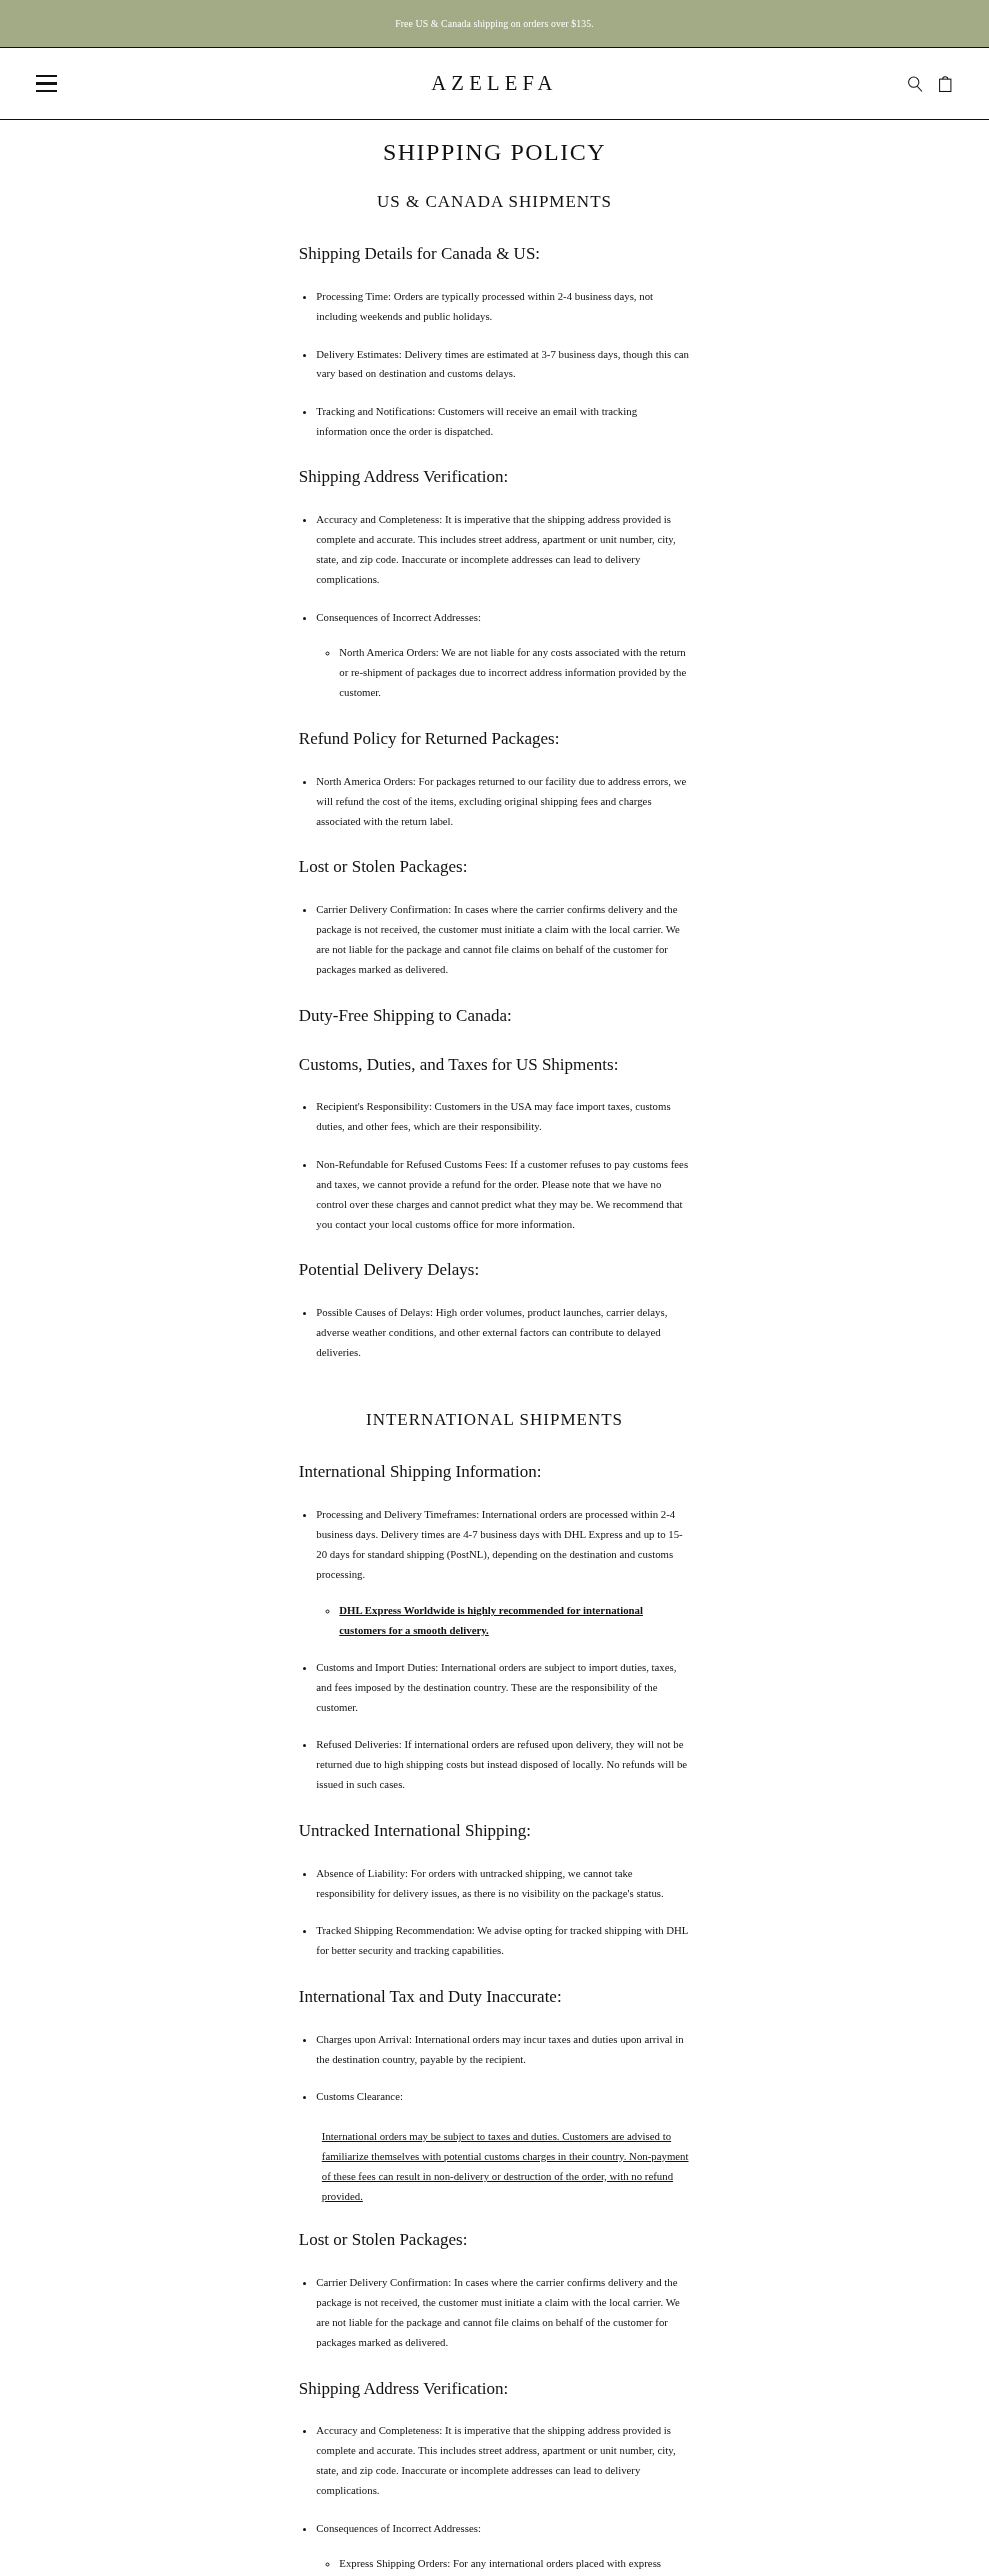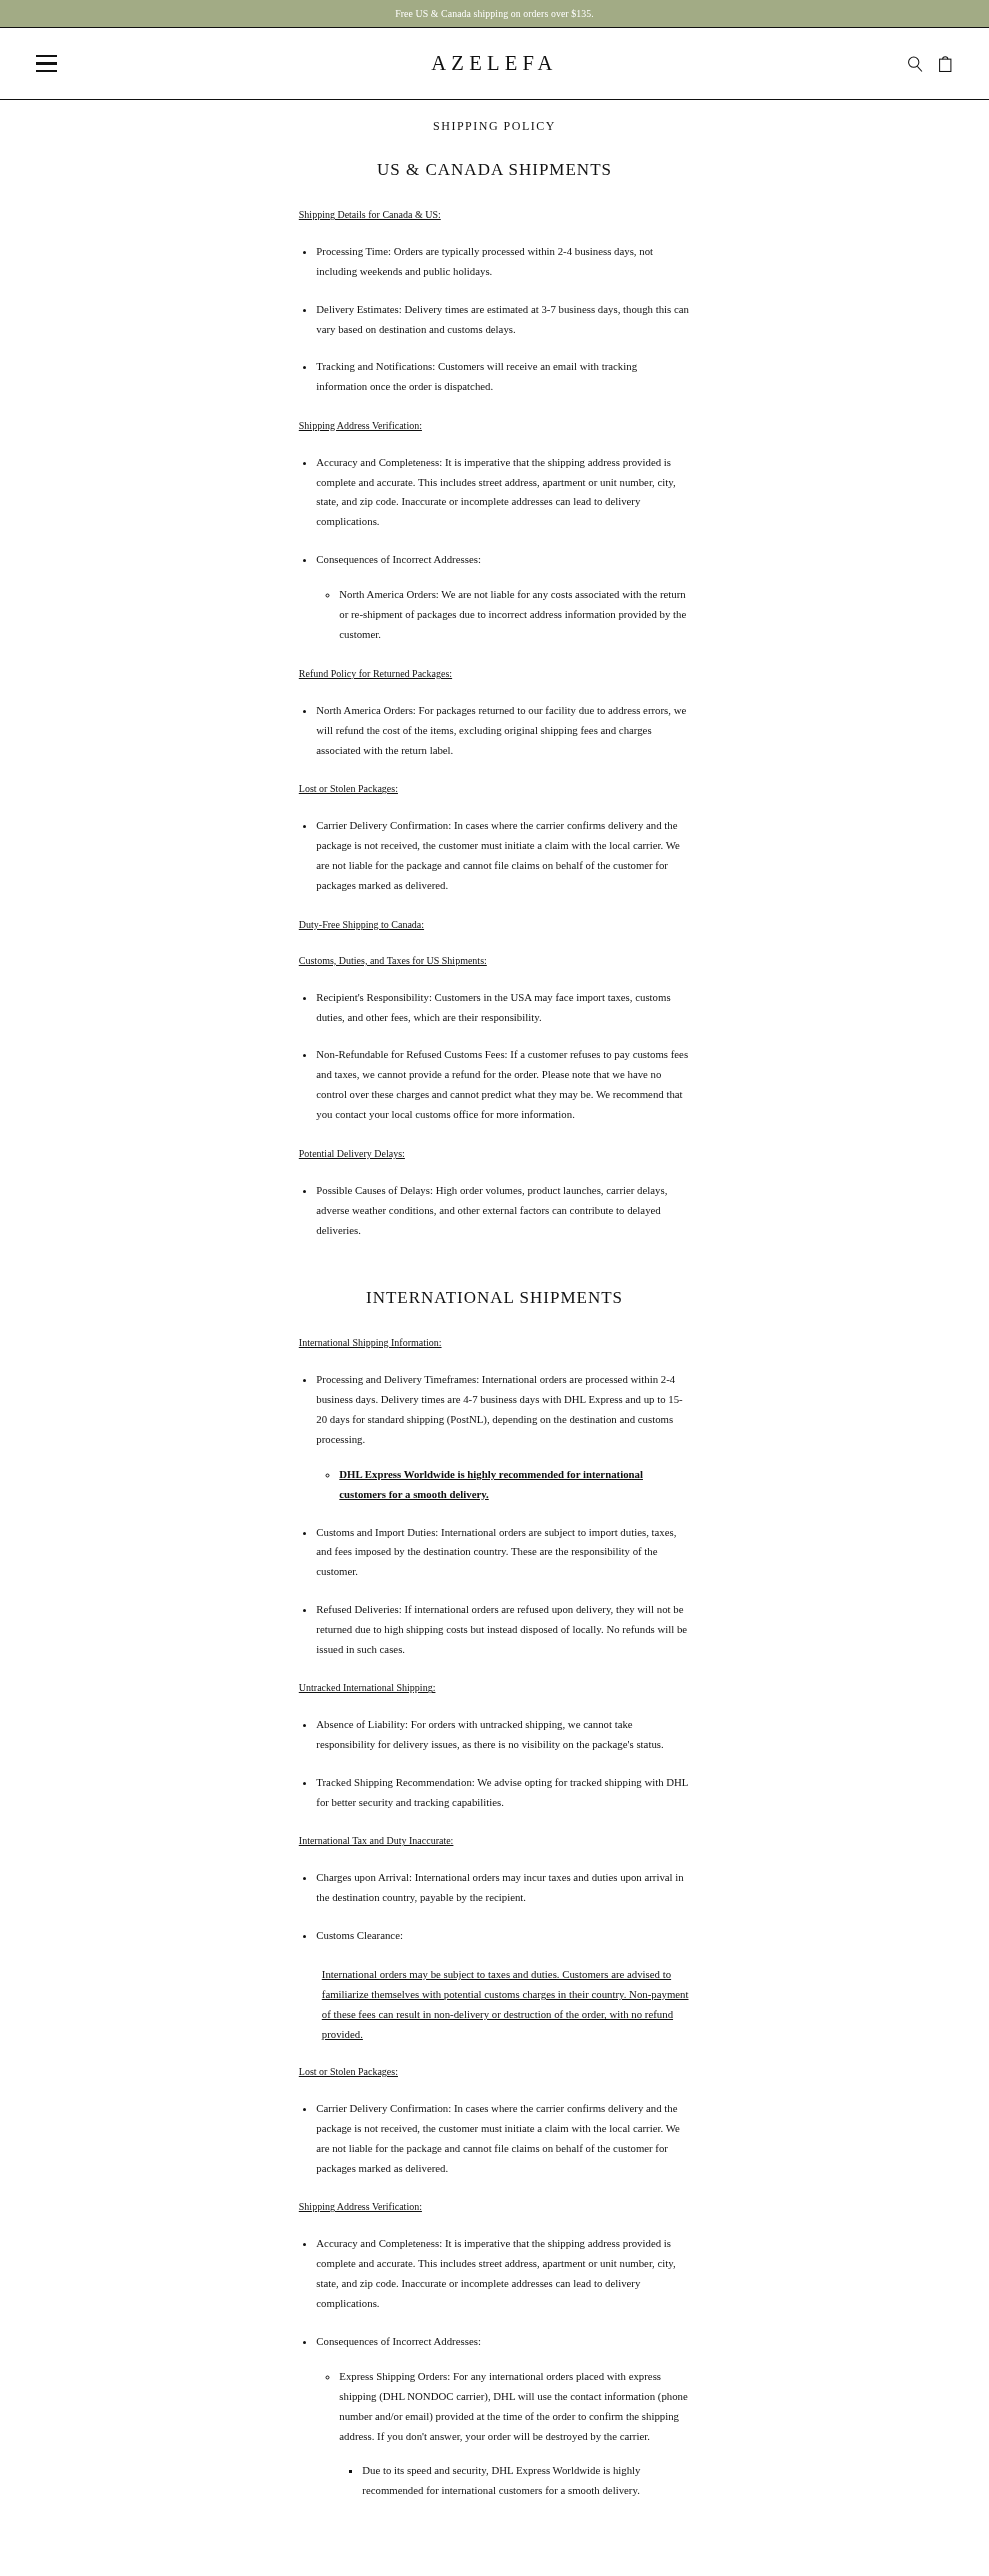--- a/index.html
+++ b/index.html
@@ -8,21 +8,21 @@
     background: #ffffff;
     font-family: "Liberation Serif", "DejaVu Serif", serif;
     color: #1a1a1a;
     -webkit-font-smoothing: antialiased;
   }
 
   
   .announcement {
     background: #a2ab85;
     color: #ffffff;
-    height: 28px;
+    height: 48px;
     display: flex;
     align-items: center;
     justify-content: center;
     font-size: 9.8px;
     letter-spacing: 0.1px;
     border-bottom: 1px solid #111;
   }
 
   
   .header {
@@ -60,21 +60,21 @@
     align-items: center;
     gap: 13.4px;
     z-index: 2;
   }
   .icon-btn { background:none; border:none; cursor:pointer; padding:0; line-height:0; }
   .icon-btn svg { display:block; }
 
   
   .page-title {
     text-align: center;
-    font-size: 12px;
+    font-size: 24px;
     letter-spacing: 1.5px;
     padding: 18.5px 0 9.3px;
     font-weight: 400;
     color: #111;
   }
 
   
   .article {
     max-width: 412px;
     margin: 0 auto;
@@ -86,22 +86,21 @@
   .section-title {
     text-align: center;
     font-size: 17px;
     letter-spacing: 1px;
     margin: 11.3px 0 20.6px;
     font-weight: 400;
   }
   .section-title.mid { margin-top: 41px; }
   .lead {
     margin: 0 0 17.5px;
-    font-size: 10px;
-    text-decoration: underline;
+    font-size: 17px;
   }
   .article ul {
     list-style: disc;
     padding-left: 17.5px;
     margin: 0 0 19.6px;
   }
   .article ul ul {
     list-style: circle;
     padding-left: 23px;
     margin: 15.5px 0 5.2px;

